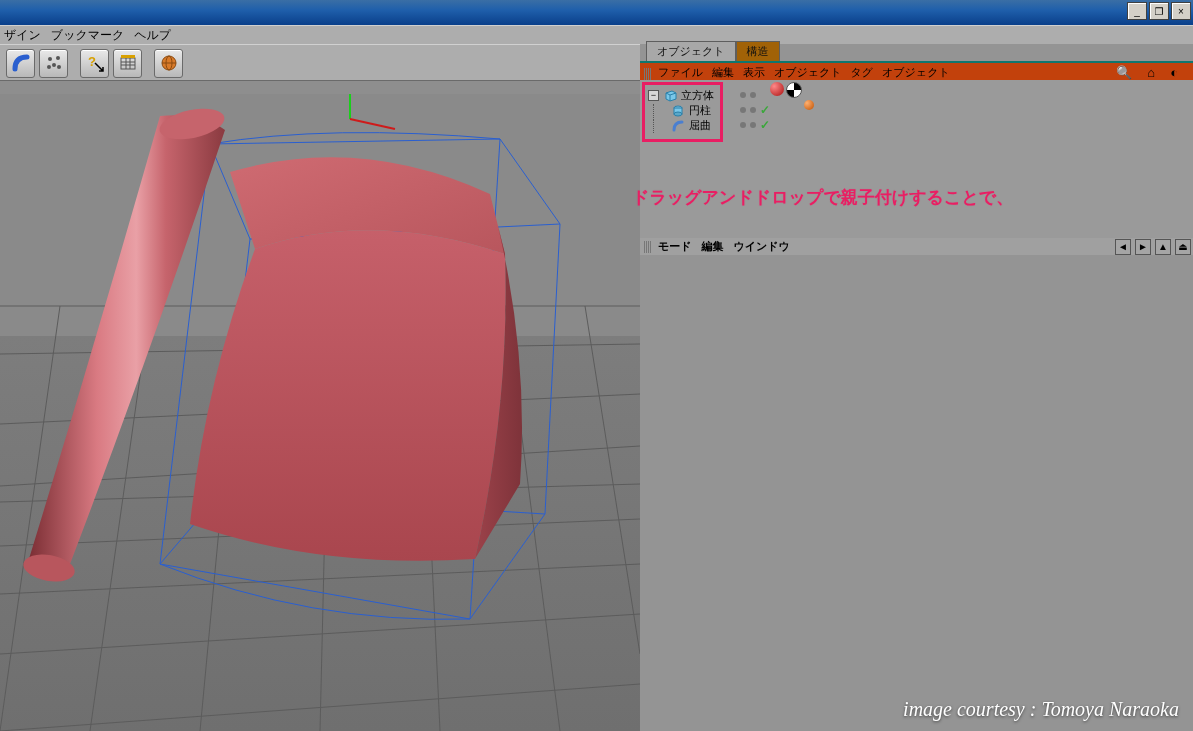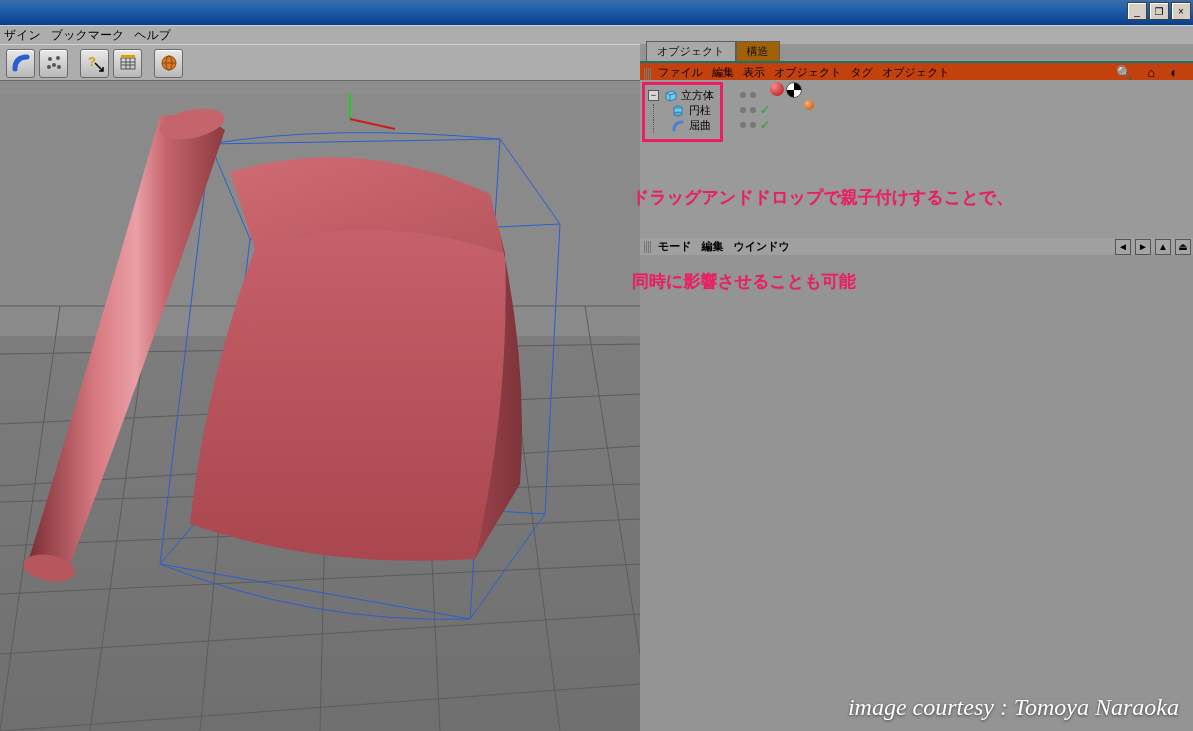--- a/index.html
+++ b/index.html
@@ -49,21 +49,21 @@
   .anno.a1{top:182px;}
   .anno.a2{top:266px;}
 
   .attr-tabs{position:absolute;left:640px;top:238px;width:553px;height:17px;background:#a0a0a0;display:flex;align-items:center;padding-left:4px;font-size:11px;}
   .attr-tabs .grip{width:8px;height:12px;background:repeating-linear-gradient(90deg,#777,#777 1px,transparent 1px,transparent 2px);margin-right:6px;}
   .attr-tabs span{margin-right:10px;font-weight:bold;}
   .attr-tabs .rnav{margin-left:auto;margin-right:6px;display:flex;gap:4px;}
   .rnav div{width:14px;height:14px;border:1px solid #555;background:#a5a5a5;display:flex;align-items:center;justify-content:center;font-size:10px;}
   .attr-body{position:absolute;left:640px;top:255px;width:553px;height:476px;background:#949494;}
 
-  .credit{position:absolute;right:14px;bottom:10px;color:#fff;font-size:24px;font-style:italic;font-family:"Georgia",serif;text-shadow:0 1px 3px rgba(0,0,0,.6);}
+  .credit{position:absolute;right:14px;bottom:10px;color:#fff;font-size:20px;font-style:italic;font-family:"Georgia",serif;text-shadow:0 1px 3px rgba(0,0,0,.6);}
 
   .close-box{position:absolute;right:4px;top:46px;width:14px;height:14px;color:#000;font-size:11px;}
 </style>
 </head>
 <body>
 
 <div class="titlebar">
   <div class="win-btns">
     <div class="win-btn">_</div>
     <div class="win-btn">❐</div>
@@ -295,16 +295,15 @@
     <div>▲</div>
     <div>⏏</div>
   </div>
 </div>
 <div class="attr-body"></div>
 
 <div class="anno a1">
   <div>ドラッグアンドドロップで親子付けすることで、</div>
 </div>
 <div class="anno a2">
-  <div>同時に影響させることも可能</div>
 </div>
 
 <div class="credit">image courtesy : Tomoya Naraoka</div>
 
 </body></html>

